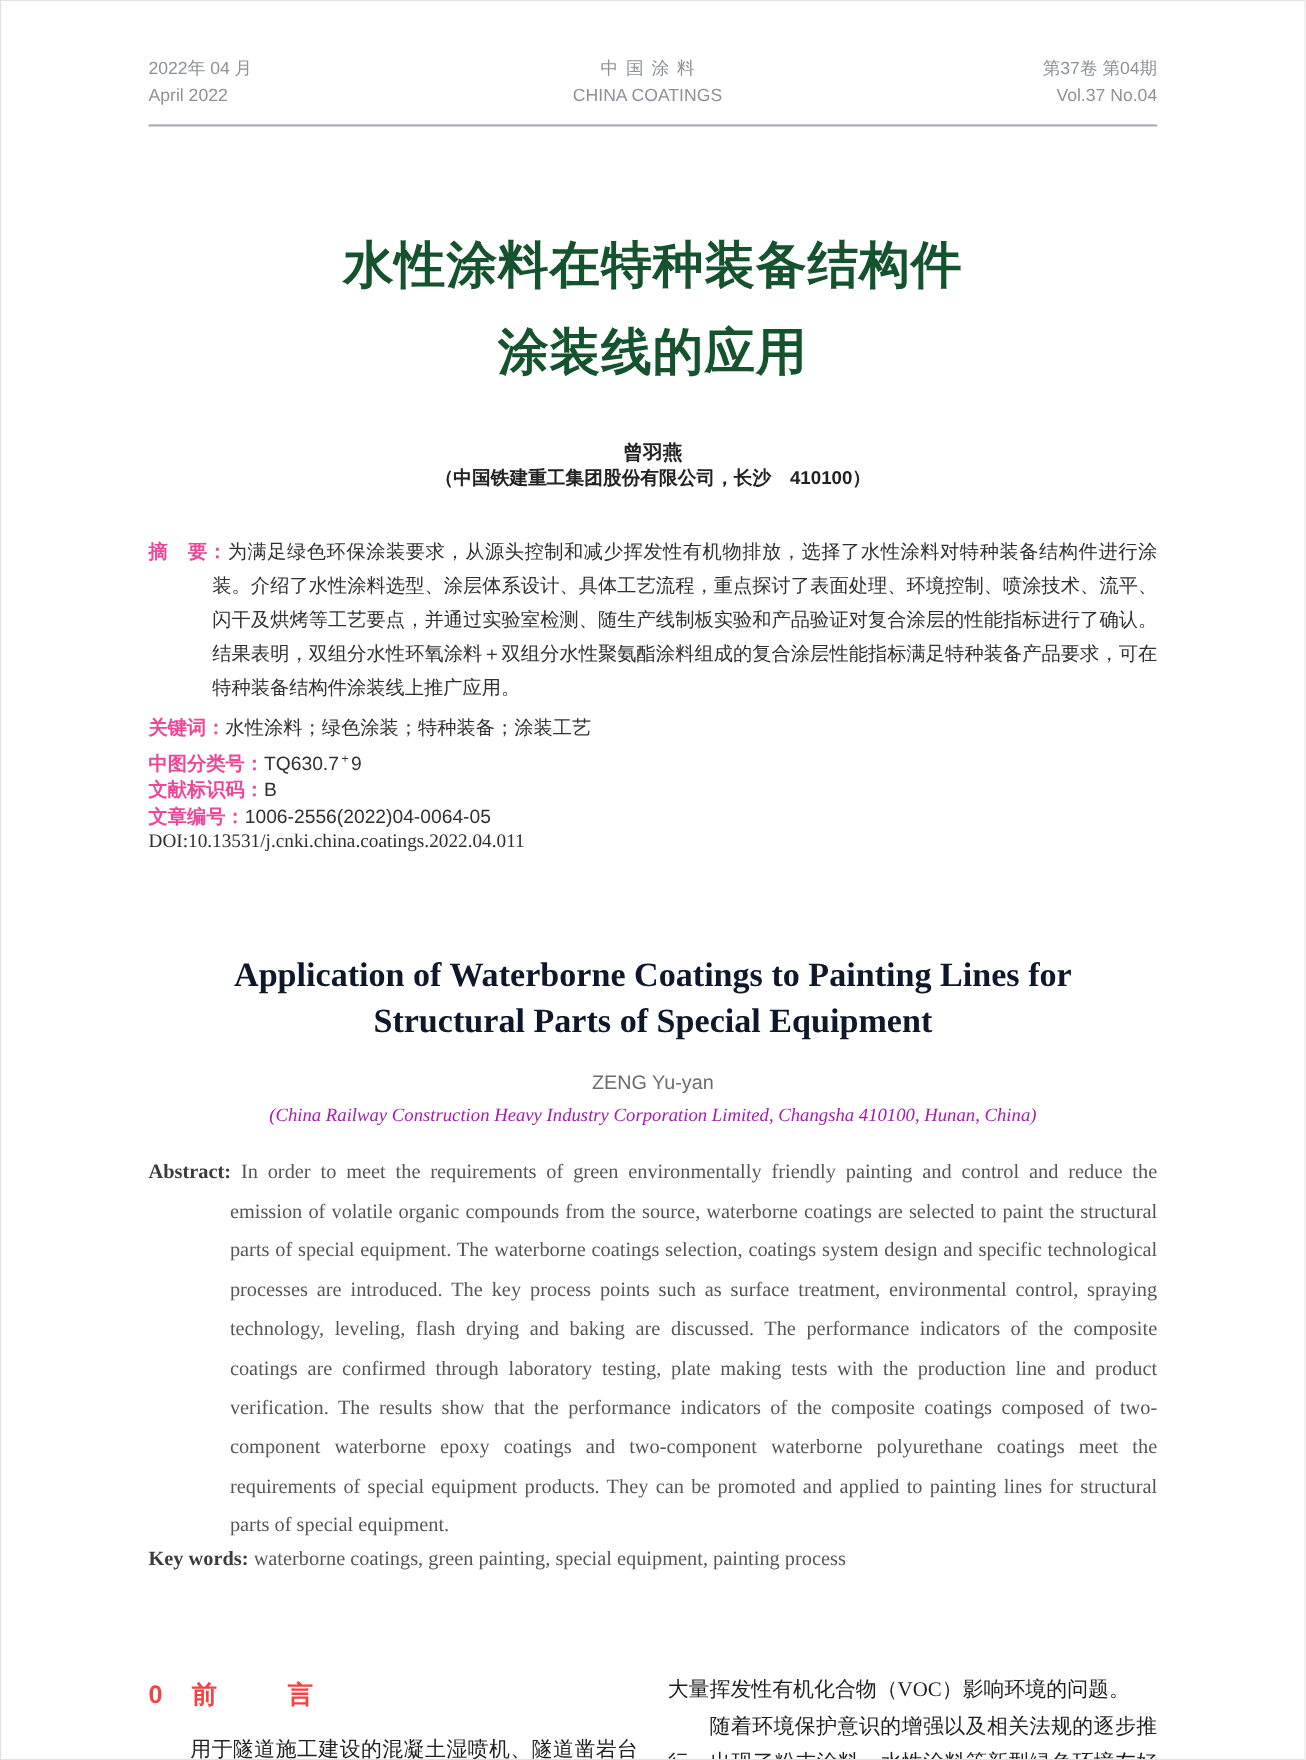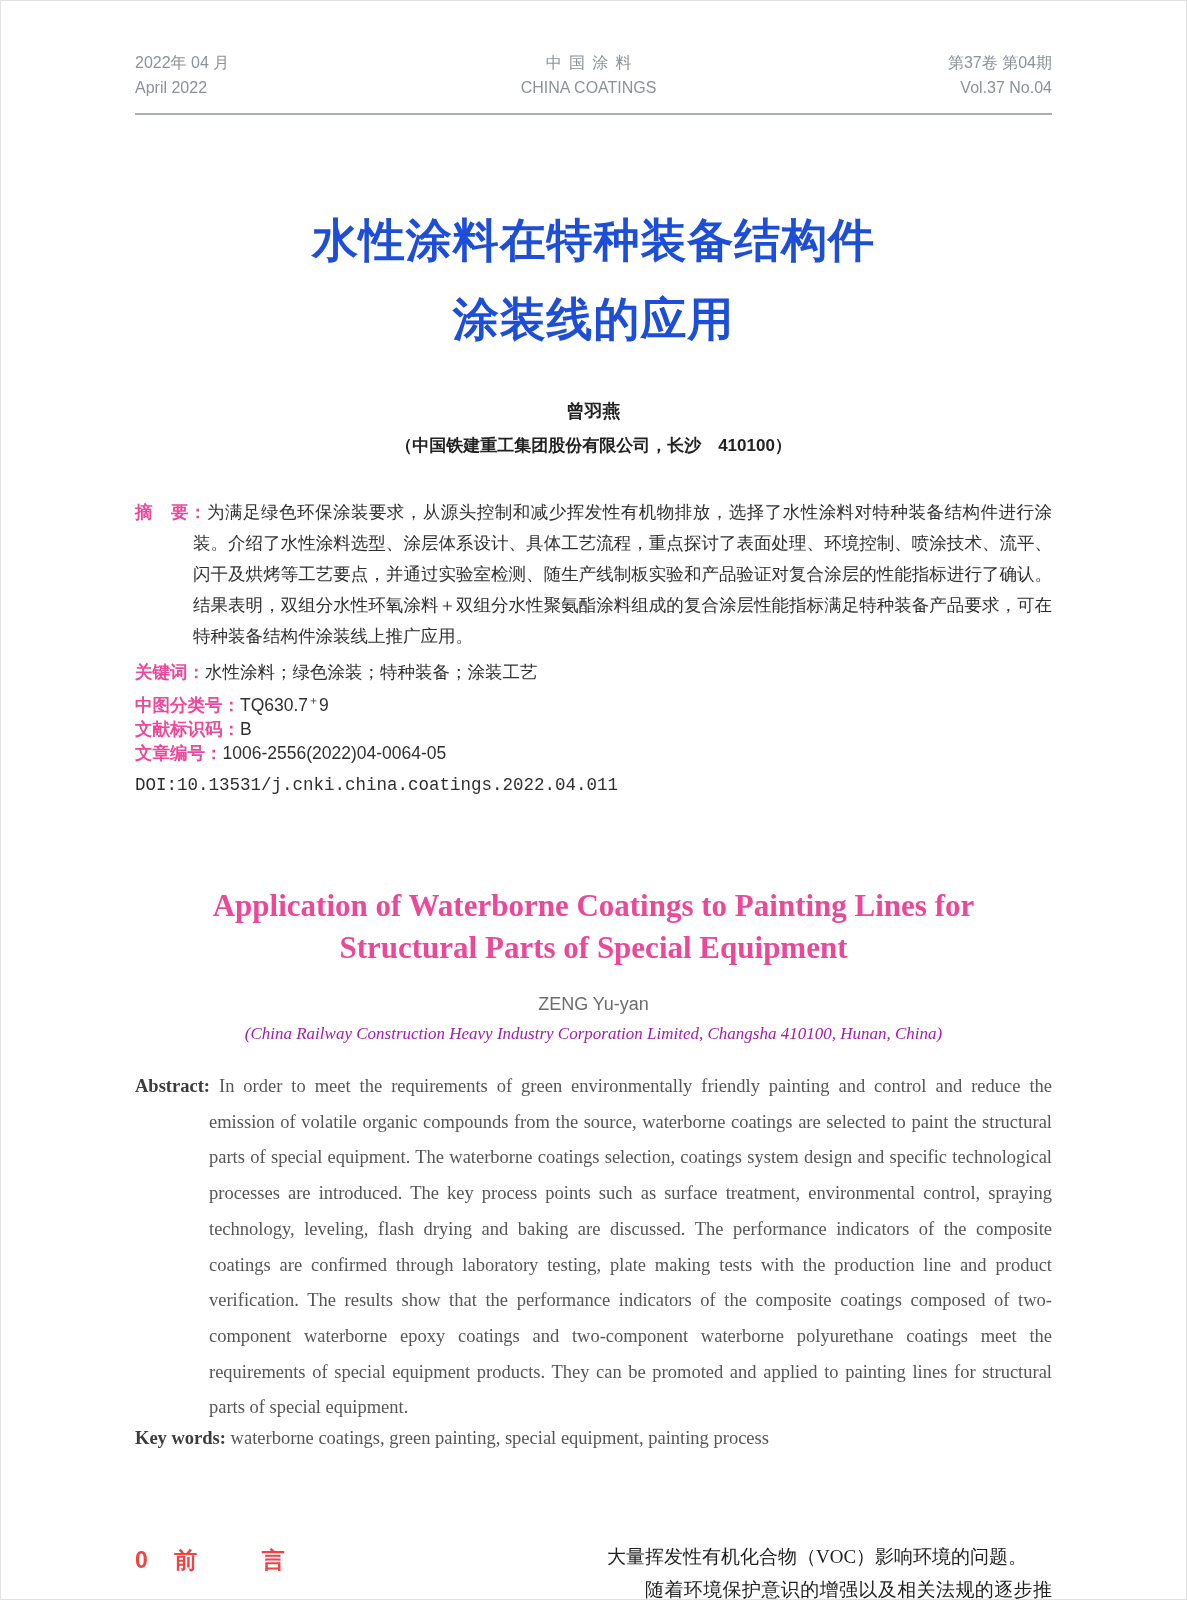--- a/index.html
+++ b/index.html
@@ -24,32 +24,32 @@
   .jheader .cell.center { text-align: center; }
   .jheader .cell.right { text-align: right; }
   .jheader .zh-sp { letter-spacing: 0.45em; margin-right: -0.45em; }
   
   .title-zh {
     margin-top: 86px; text-align: center;
     font-size: 46px; font-weight: bold; line-height: 1.72;
     letter-spacing: 0.02em;
   }
   .author-zh { margin-top: 40px; text-align: center; font-size: 18px; font-weight: bold; color: #222; }
-  .affil-zh  { margin-top: 11px; text-align: center; font-size: 17px; font-weight: bold; color: #222; }
+  .affil-zh  { text-align: center; font-size: 17px; font-weight: bold; color: #222; }
   
   .abstract-zh {
     margin-top: 40px; font-size: 17.5px; line-height: 1.78;
     text-align: justify; color: #303030;
     padding-left: 58px; text-indent: -58px;
   }
   .abstract-zh .lbl, .kw-zh .lbl, .meta .lbl { font-weight: bold; color: #ec4899; }
   .kw-zh { margin-top: 7px; font-size: 17.5px; color: #303030; }
   .meta-row { margin-top: 9px; display: flex; justify-content: space-between; font-size: 17.5px; color: #303030; flex-direction: column; }
   .meta sup { font-size: 11px; vertical-align: super; }
-  .doi { margin-top: 10px; font-family: Liberation Mono, monospace; font-size: 17.5px; color: #2f2f2f; }
+  .doi { font-family: Liberation Serif, serif; font-size: 17.5px; color: #2f2f2f; }
   
   .title-en {
     margin-top: 90px; text-align: center;
     font-family: "Liberation Serif", serif;
     font-size: 31px; font-weight: bold; line-height: 1.38;
   }
   .author-en { margin-top: 24px; text-align: center; font-size: 18px; color: #6d6d6d; }
   .affil-en  { margin-top: 9px; text-align: center; font-family: "Liberation Serif", serif;
                font-style: italic; font-size: 17px; color: #a21caf; }
   
@@ -84,41 +84,41 @@
     <div class="cell center">
       <div class="zh-sp">中国涂料</div>
       <div>CHINA COATINGS</div>
     </div>
     <div class="cell right">
       <div>第37卷 第04期</div>
       <div>Vol.37  No.04</div>
     </div>
   </div>
 
-  <h1 class="title-zh" style="color:#1d4ed8">
+  <h1 class="title-zh" style="color:#14532d">
     <span style="display:block">水性涂料在特种装备结构件</span>
     <span style="display:block">涂装线的应用</span>
   </h1>
 
   <div class="author-zh">曾羽燕</div>
   <div class="affil-zh">（中国铁建重工集团股份有限公司，长沙　410100）</div>
 
   <p class="abstract-zh"><span class="lbl">摘　要：</span><span>为满足绿色环保涂装要求，从源头控制和减少挥发性有机物排放，选择了水性涂料对特种装备结构件进行涂装。介绍了水性涂料选型、涂层体系设计、具体工艺流程，重点探讨了表面处理、环境控制、喷涂技术、流平、闪干及烘烤等工艺要点，并通过实验室检测、随生产线制板实验和产品验证对复合涂层的性能指标进行了确认。结果表明，双组分水性环氧涂料＋双组分水性聚氨酯涂料组成的复合涂层性能指标满足特种装备产品要求，可在特种装备结构件涂装线上推广应用。</span></p>
 
   <p class="kw-zh"><span class="lbl">关键词：</span><span>水性涂料；绿色涂装；特种装备；涂装工艺</span></p>
 
   <div class="meta meta-row">
     <span><span class="lbl">中图分类号：</span><span>TQ630.7</span><sup>＋</sup><span>9</span></span>
     <span><span class="lbl">文献标识码：</span><span>B</span></span>
     <span><span class="lbl">文章编号：</span><span>1006-2556(2022)04-0064-05</span></span>
   </div>
 
   <div class="doi">DOI:10.13531/j.cnki.china.coatings.2022.04.011</div>
 
-  <h2 class="title-en" style="color:#ec4899">
+  <h2 class="title-en" style="color:#0f172a">
     <span style="display:block">Application of Waterborne Coatings to Painting Lines for</span>
     <span style="display:block">Structural Parts of Special Equipment</span>
   </h2>
 
   <div class="author-en">ZENG Yu-yan</div>
   <div class="affil-en">(China Railway Construction Heavy Industry Corporation Limited, Changsha 410100, Hunan, China)</div>
 
   <p class="abstract-en"><span class="lbl">Abstract:</span> <span>In order to meet the requirements of green environmentally friendly painting and control and reduce the emission of volatile organic compounds from the source, waterborne coatings are selected to paint the structural parts of special equipment. The waterborne coatings selection, coatings system design and specific technological processes are introduced. The key process points such as surface treatment, environmental control, spraying technology, leveling, flash drying and baking are discussed. The performance indicators of the composite coatings are confirmed through laboratory testing, plate making tests with the production line and product verification. The results show that the performance indicators of the composite coatings composed of two-component waterborne epoxy coatings and two-component waterborne polyurethane coatings meet the requirements of special equipment products. They can be promoted and applied to painting lines for structural parts of special equipment.</span></p>
 
   <p class="kw-en"><span class="lbl">Key words:</span> <span>waterborne coatings, green painting, special equipment, painting process</span></p>

